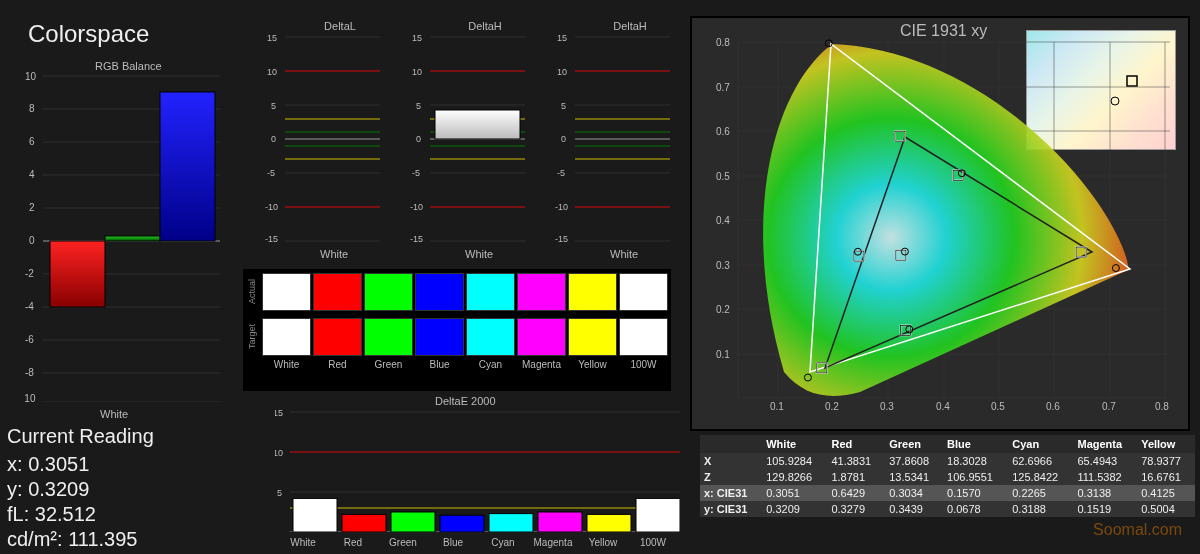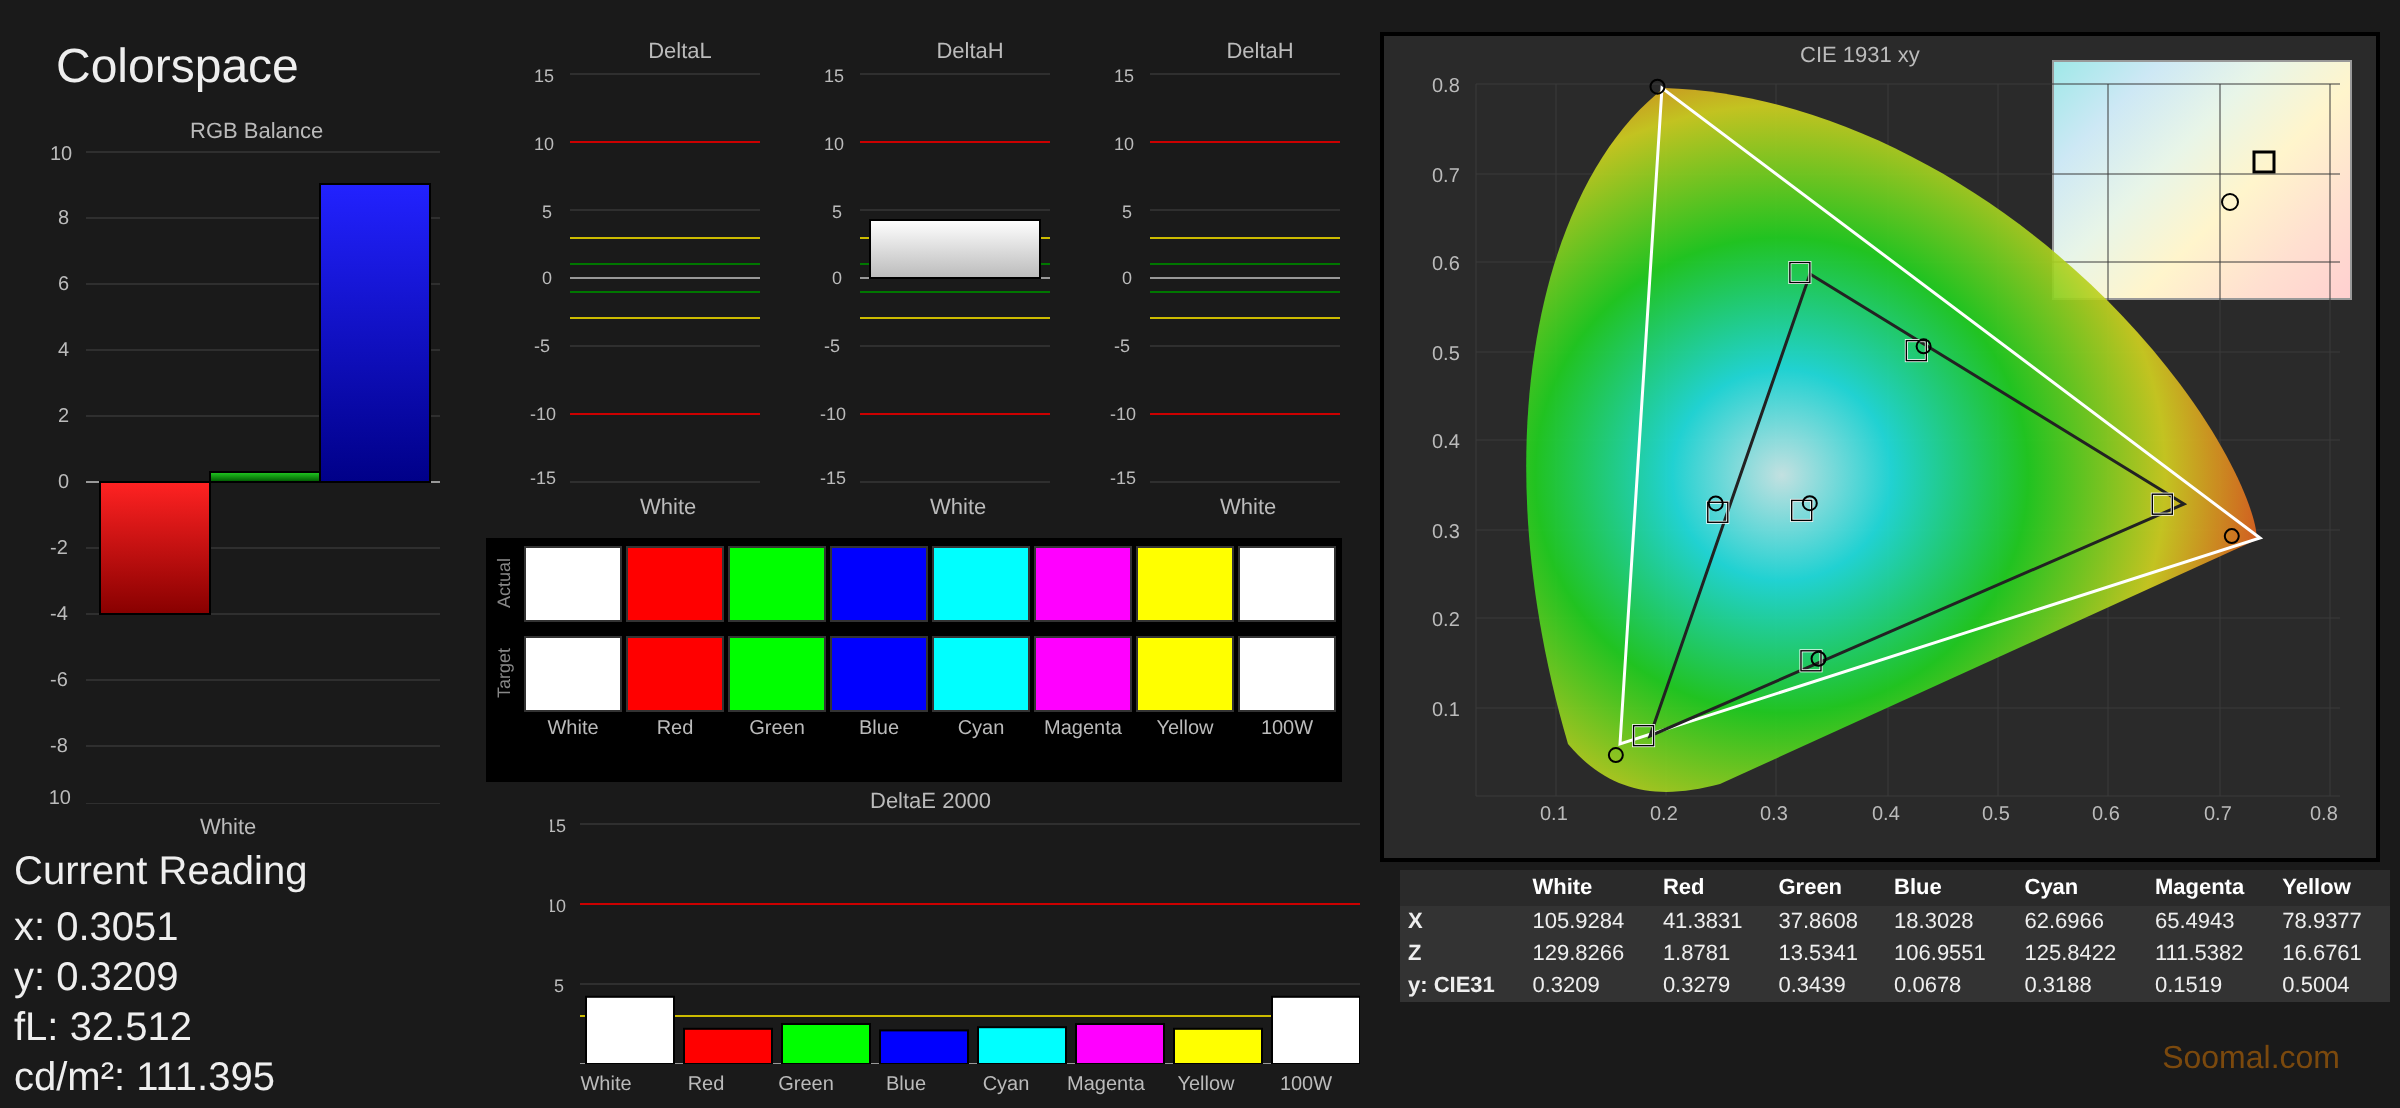--- a/index.html
+++ b/index.html
@@ -28,33 +28,33 @@
   .swatch-col-label { width: 51px; text-align: center; font-size: 10px; color: #bbb; }
   
   
   .deltae-title { position: absolute; left: 435px; top: 395px; font-size: 11px; color: #bbb; }
   .deltae-chart { position: absolute; left: 275px; top: 407px; width: 405px; height: 125px; }
   .deltae-labels { position: absolute; left: 278px; top: 537px; display: flex; }
   .deltae-label { width: 50px; text-align: center; font-size: 10px; color: #bbb; }
   
   
   .cie-panel { position: absolute; left: 690px; top: 16px; width: 500px; height: 415px; border: 2px solid #000; background: #2a2a2a; }
-  .cie-title { position: absolute; left: 900px; top: 22px; font-size: 11px; color: #bbb; }
+  .cie-title { position: absolute; left: 900px; top: 22px; font-size: 16px; color: #bbb; }
   .cie-chart { position: absolute; left: 710px; top: 32px; width: 460px; height: 380px; }
   
   
   .data-table { position: absolute; left: 700px; top: 435px; width: 495px; font-size: 11px; border-collapse: collapse; }
   .data-table th { background: #2a2a2a; color: #fff; font-weight: bold; padding: 3px 4px; text-align: left; font-size: 11px; }
   .data-table td { padding: 2px 4px; color: #eee; font-size: 11px; }
   .data-table tr.dark { background: #333; }
   .data-table tr.light { background: #555; }
   .data-table .rowhead { font-weight: bold; }
   
   
-  .watermark { position: absolute; right: 30px; bottom: 15px; color: rgba(220,120,0,0.5); font-size: 16px; pointer-events: none; }
+  .watermark { position: absolute; right: 18px; bottom: 15px; color: rgba(220,120,0,0.5); font-size: 16px; pointer-events: none; }
   
   
   .cie-inset { position: absolute; right: 12px; top: 12px; width: 150px; height: 120px; border: 1px solid #999; background: linear-gradient(135deg, #9fe8e8 0%, #cde8f5 20%, #e8f5e8 40%, #fff5cc 60%, #ffe0d0 80%, #ffd0d0 100%); }
 </style>
 </head>
 <body>
 
 <div class="title">Colorspace</div>
 
 <div class="rgb-title">RGB Balance</div>
@@ -397,20 +397,30 @@
       <tr class="dark">
         <td class="rowhead">Z</td>
         <td>129.8266</td>
         <td>1.8781</td>
         <td>13.5341</td>
         <td>106.9551</td>
         <td>125.8422</td>
         <td>111.5382</td>
         <td>16.6761</td>
       </tr>
+      <tr class="light">
+        <td class="rowhead">x: CIE31</td>
+        <td>0.3051</td>
+        <td>0.6429</td>
+        <td>0.3034</td>
+        <td>0.1570</td>
+        <td>0.2265</td>
+        <td>0.3138</td>
+        <td>0.4125</td>
+      </tr>
       <tr class="dark">
         <td class="rowhead">y: CIE31</td>
         <td>0.3209</td>
         <td>0.3279</td>
         <td>0.3439</td>
         <td>0.0678</td>
         <td>0.3188</td>
         <td>0.1519</td>
         <td>0.5004</td>
       </tr>

